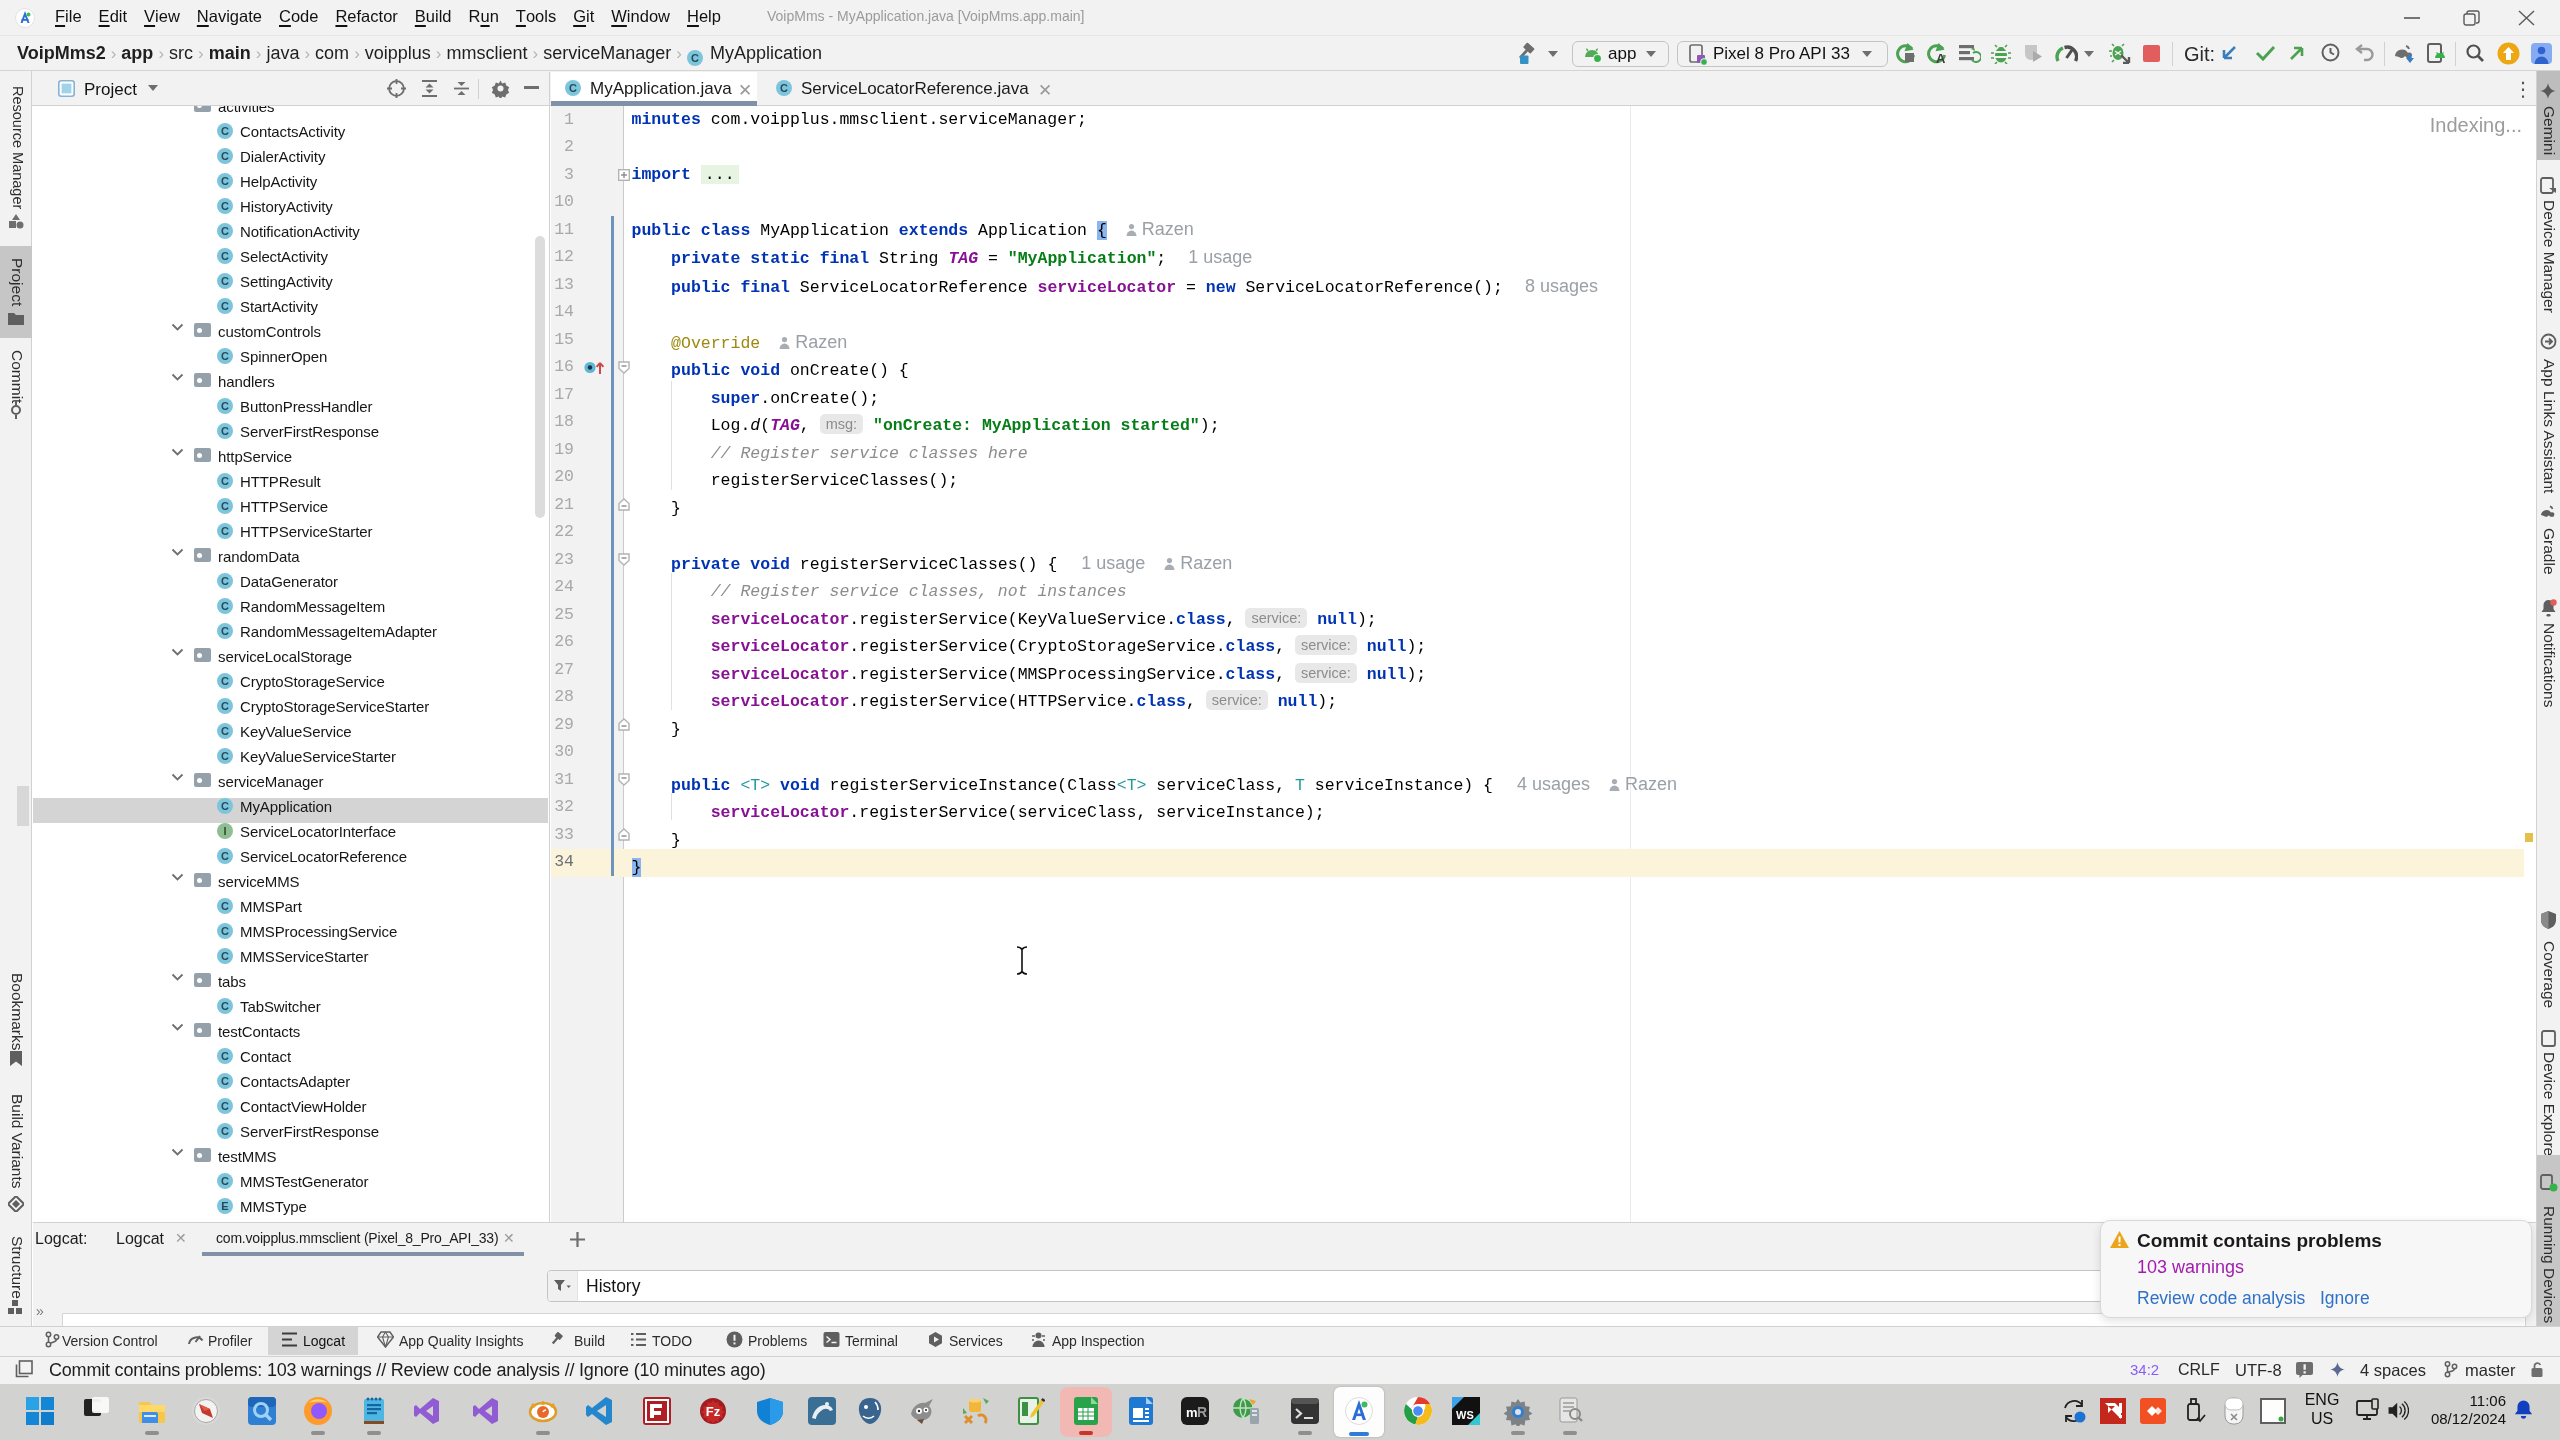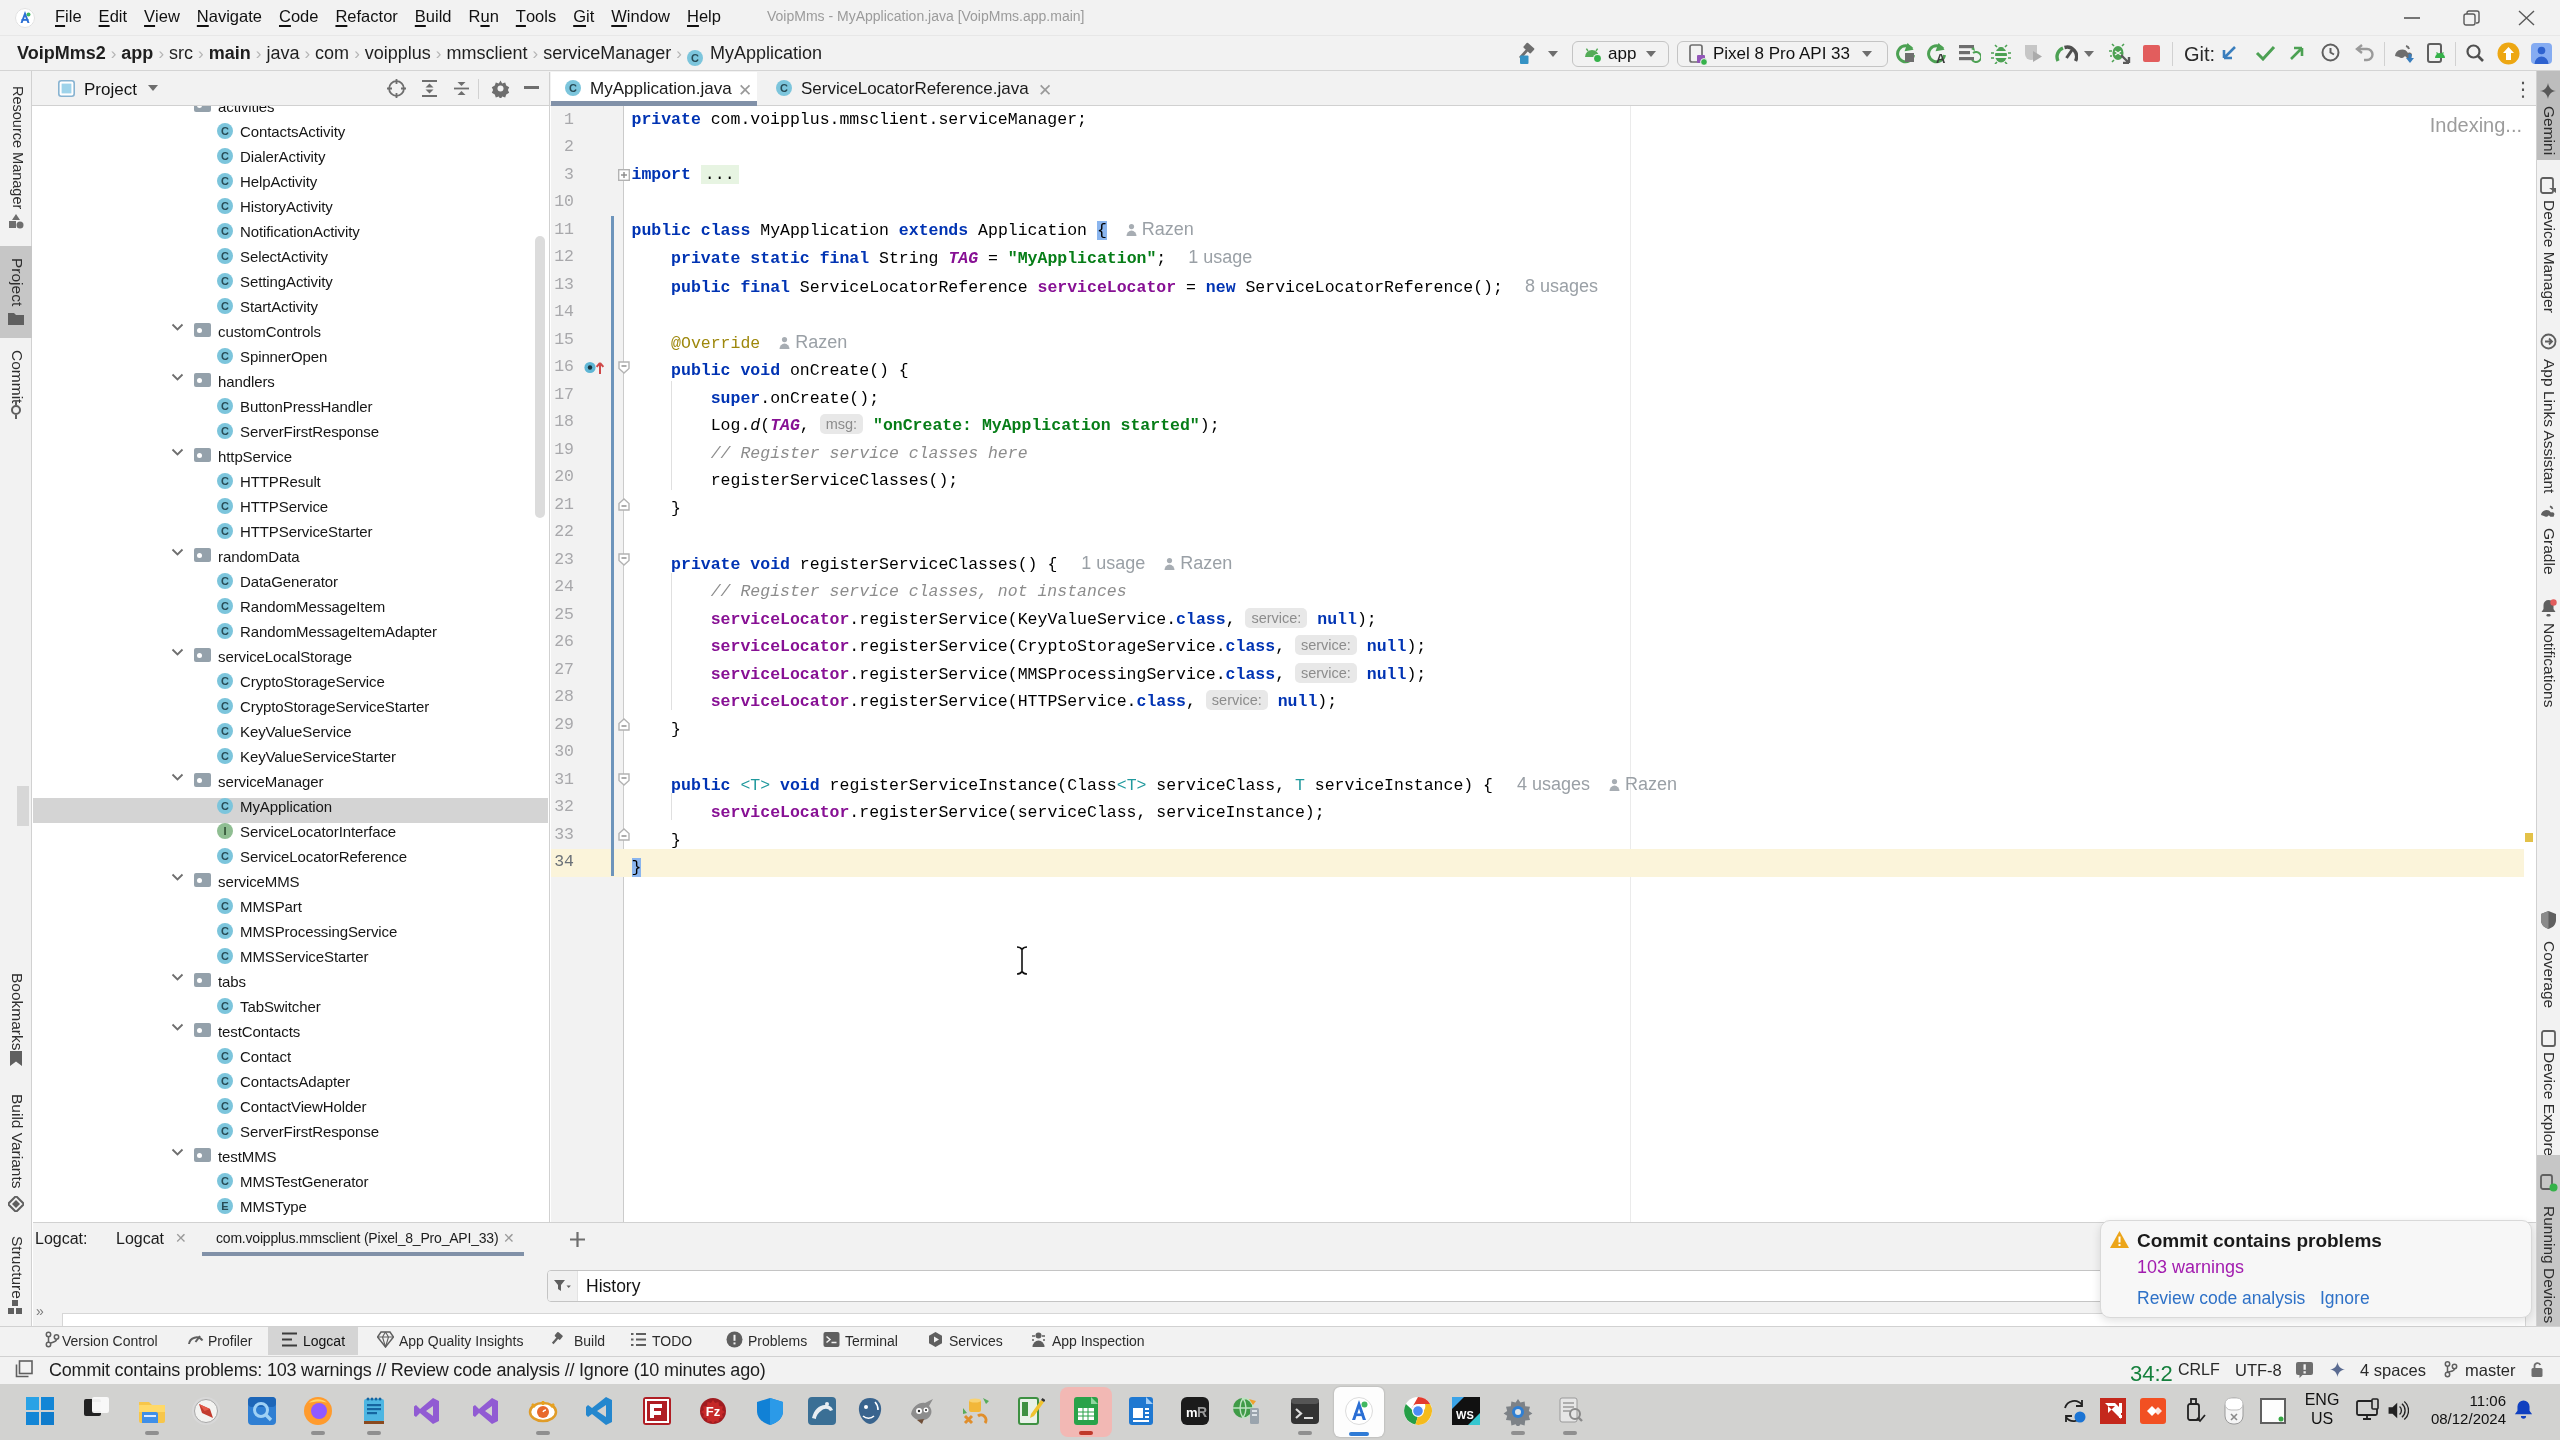--- a/index.html
+++ b/index.html
@@ -542,21 +542,21 @@
 25
 26
 27
 28
 29
 30
 31
 32
 33
 <span style="color:#6b7178">34</span></pre>
-<pre class="abs" style="left:631.5px;top:106px;color:#000"><span class="k">private</span> com.voipplus.mmsclient.serviceManager;
+<pre class="abs" style="left:631.5px;top:106px;color:#000"><span class="k">minutes</span> com.voipplus.mmsclient.serviceManager;
 
 <span class="k">import</span> <span style="background:#e7f4e2;padding:0 4px">...</span>
 
 <span class="k">public class</span> MyApplication <span class="k">extends</span> Application <span class="brc">{</span><svg class="prs" viewBox="0 0 13 13">
         <circle cx="6.5" cy="3.6" r="2.6" fill="#a7adb3"></circle>
         <path d="M1.5 13 a5 5.4 0 0 1 10 0 z" fill="#a7adb3"></path>
       </svg><span class="ann">Razen</span>
     <span class="k">private static final</span> String <span class="fi">TAG</span> = <span class="s">"MyApplication"</span>;<span class="ann" style="margin-left:22px">1 usage</span>
     <span class="k">public final</span> ServiceLocatorReference <span class="f">serviceLocator</span> = <span class="k">new</span> ServiceLocatorReference();<span class="ann" style="margin-left:22px">8 usages</span>
 
@@ -730,21 +730,21 @@
       </svg>
     </div>
     <div class="abs" style="left:1052px;top:1333px;font-size:14px;color:#2c2c2c">App Inspection</div>
 
 <div class="abs bg" style="left:0;top:1356px;width:2560px;height:28px;border-top:1px solid #d1d1d1;box-sizing:border-box"></div>
 <svg class="abs" style="left:15px;top:1360px" width="18" height="18" viewBox="0 0 18 18">
       <rect x="4.5" y="1" width="12.5" height="12.5" fill="none" stroke="#5f5f5f" stroke-width="1.6"></rect>
       <path d="M1.5 4.5 v12 h12" fill="none" stroke="#5f5f5f" stroke-width="1.6"></path>
     </svg>
 <div class="abs" style="left:49px;top:1360px;font-size:18px;letter-spacing:-.2px;color:#1e1e1e">Commit contains problems: 103 warnings // Review code analysis // Ignore (10 minutes ago)</div>
-<div class="abs" style="left:2130px;top:1361px;font-size:22px;color:#15803d">34:2</div>
+<div class="abs" style="left:2130px;top:1361px;font-size:15px;color:#8b5cf6">34:2</div>
 <div class="abs" style="left:2178px;top:1361px;font-size:16px;color:#2a2a2a">CRLF</div>
 <div class="abs" style="left:2235px;top:1361px;font-size:16.5px;color:#2a2a2a">UTF-8</div>
 <svg class="abs" style="left:2296px;top:1362px" width="17" height="16" viewBox="0 0 17 16">
       <rect x="0" y="0" width="17" height="13" rx="2" fill="#6e6e6e"></rect>
       <path d="M3.5 13 l0 3 3-3 z" fill="#6e6e6e"></path>
       <rect x="7.5" y="2.3" width="2.3" height="5.5" fill="#f2f2f2"></rect>
       <rect x="7.5" y="9.2" width="2.3" height="2.3" fill="#f2f2f2"></rect>
     </svg>
 <svg class="abs" style="left:2330px;top:1362px" width="15" height="15" viewBox="0 0 15 15">
       <path d="M7.5 0 C8 4.2 10.8 7 15 7.5 C10.8 8 8 10.8 7.5 15 C7 10.8 4.2 8 0 7.5 C4.2 7 7 4.2 7.5 0 Z" fill="#5a6b91"></path>

